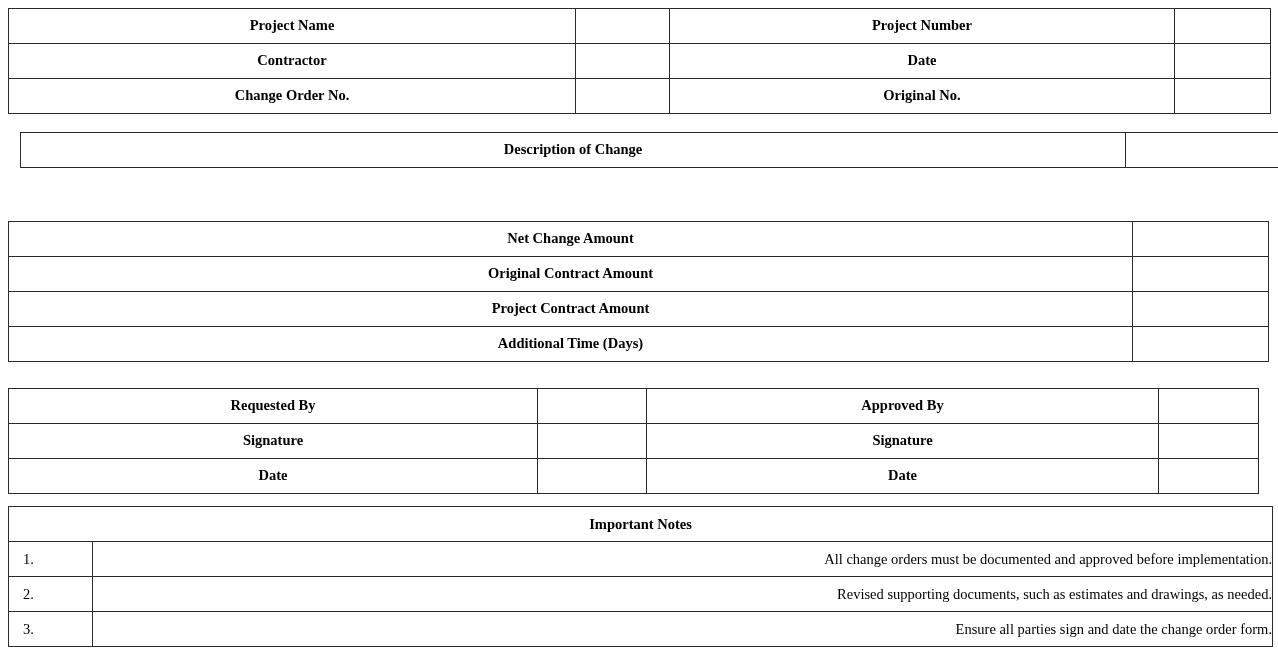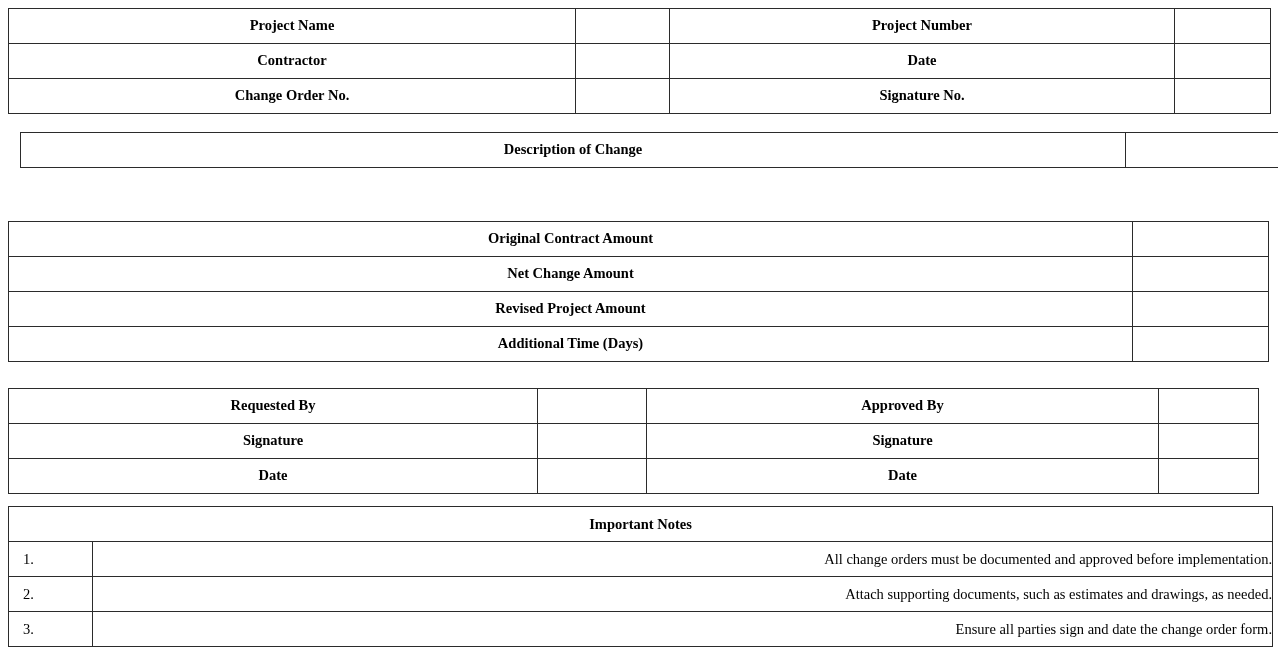--- a/index.html
+++ b/index.html
@@ -134,21 +134,21 @@
       </tr>
       <tr>
         <td class="lbl">Contractor</td>
         <td class="fill"></td>
         <td class="lbl">Date</td>
         <td class="fill"></td>
       </tr>
       <tr>
         <td class="lbl">Change Order No.</td>
         <td class="fill"></td>
-        <td class="lbl">Signature No.</td>
+        <td class="lbl">Original No.</td>
         <td class="fill"></td>
       </tr>
     </tbody>
   </table>
 
   <table class="form-table" id="table-description">
     <colgroup>
       <col style="width:1105px">
       <col style="width:157px">
     </colgroup>
@@ -160,29 +160,29 @@
     </tbody>
   </table>
 
   <table class="form-table" id="table-amounts">
     <colgroup>
       <col style="width:1124px">
       <col style="width:136px">
     </colgroup>
     <tbody>
       <tr>
+        <td class="lbl">Net Change Amount</td>
+        <td class="fill"></td>
+      </tr>
+      <tr>
         <td class="lbl">Original Contract Amount</td>
         <td class="fill"></td>
       </tr>
       <tr>
-        <td class="lbl">Net Change Amount</td>
-        <td class="fill"></td>
-      </tr>
-      <tr>
-        <td class="lbl">Revised Project Amount</td>
+        <td class="lbl">Project Contract Amount</td>
         <td class="fill"></td>
       </tr>
       <tr>
         <td class="lbl">Additional Time (Days)</td>
         <td class="fill"></td>
       </tr>
     </tbody>
   </table>
 
   <table class="form-table" id="table-signatures">
@@ -222,21 +222,21 @@
     <tbody>
       <tr>
         <td class="notes-header" colspan="2">Important Notes</td>
       </tr>
       <tr>
         <td class="note-num">1.</td>
         <td class="note-text">All change orders must be documented and approved before implementation.</td>
       </tr>
       <tr>
         <td class="note-num">2.</td>
-        <td class="note-text">Attach supporting documents, such as estimates and drawings, as needed.</td>
+        <td class="note-text">Revised supporting documents, such as estimates and drawings, as needed.</td>
       </tr>
       <tr>
         <td class="note-num">3.</td>
         <td class="note-text">Ensure all parties sign and date the change order form.</td>
       </tr>
     </tbody>
   </table>
 
 </div>
 

